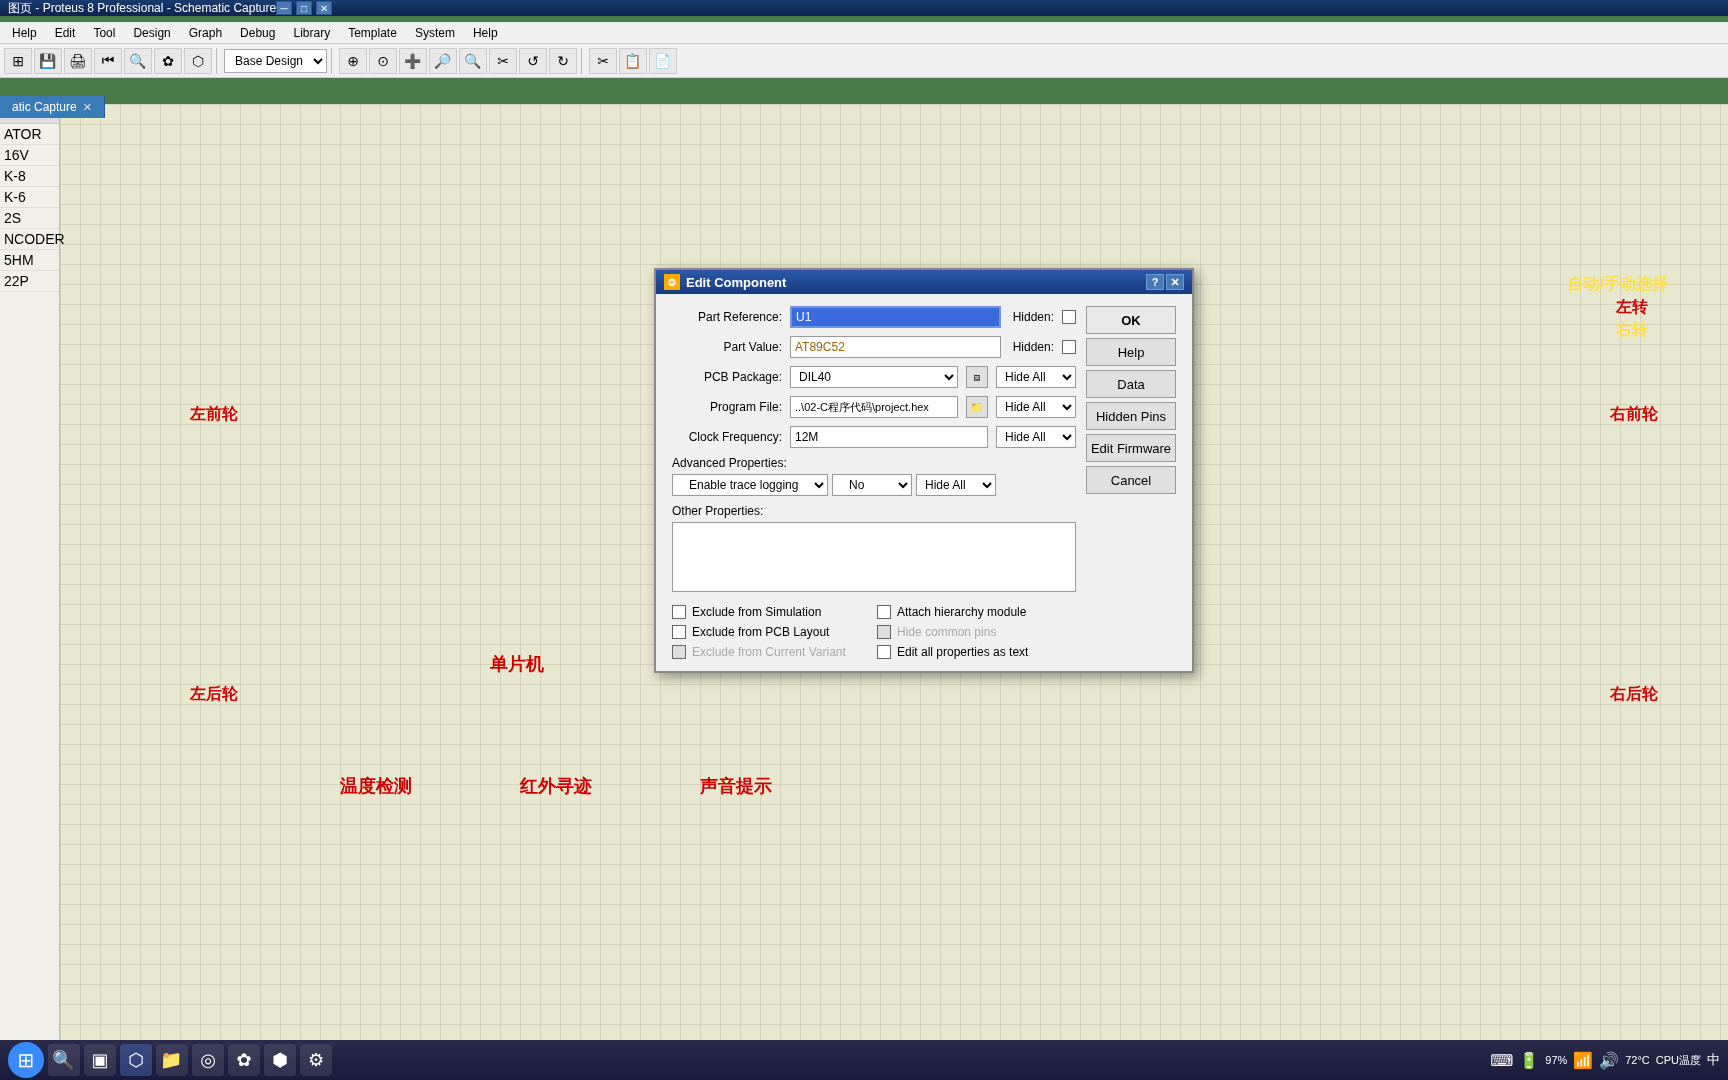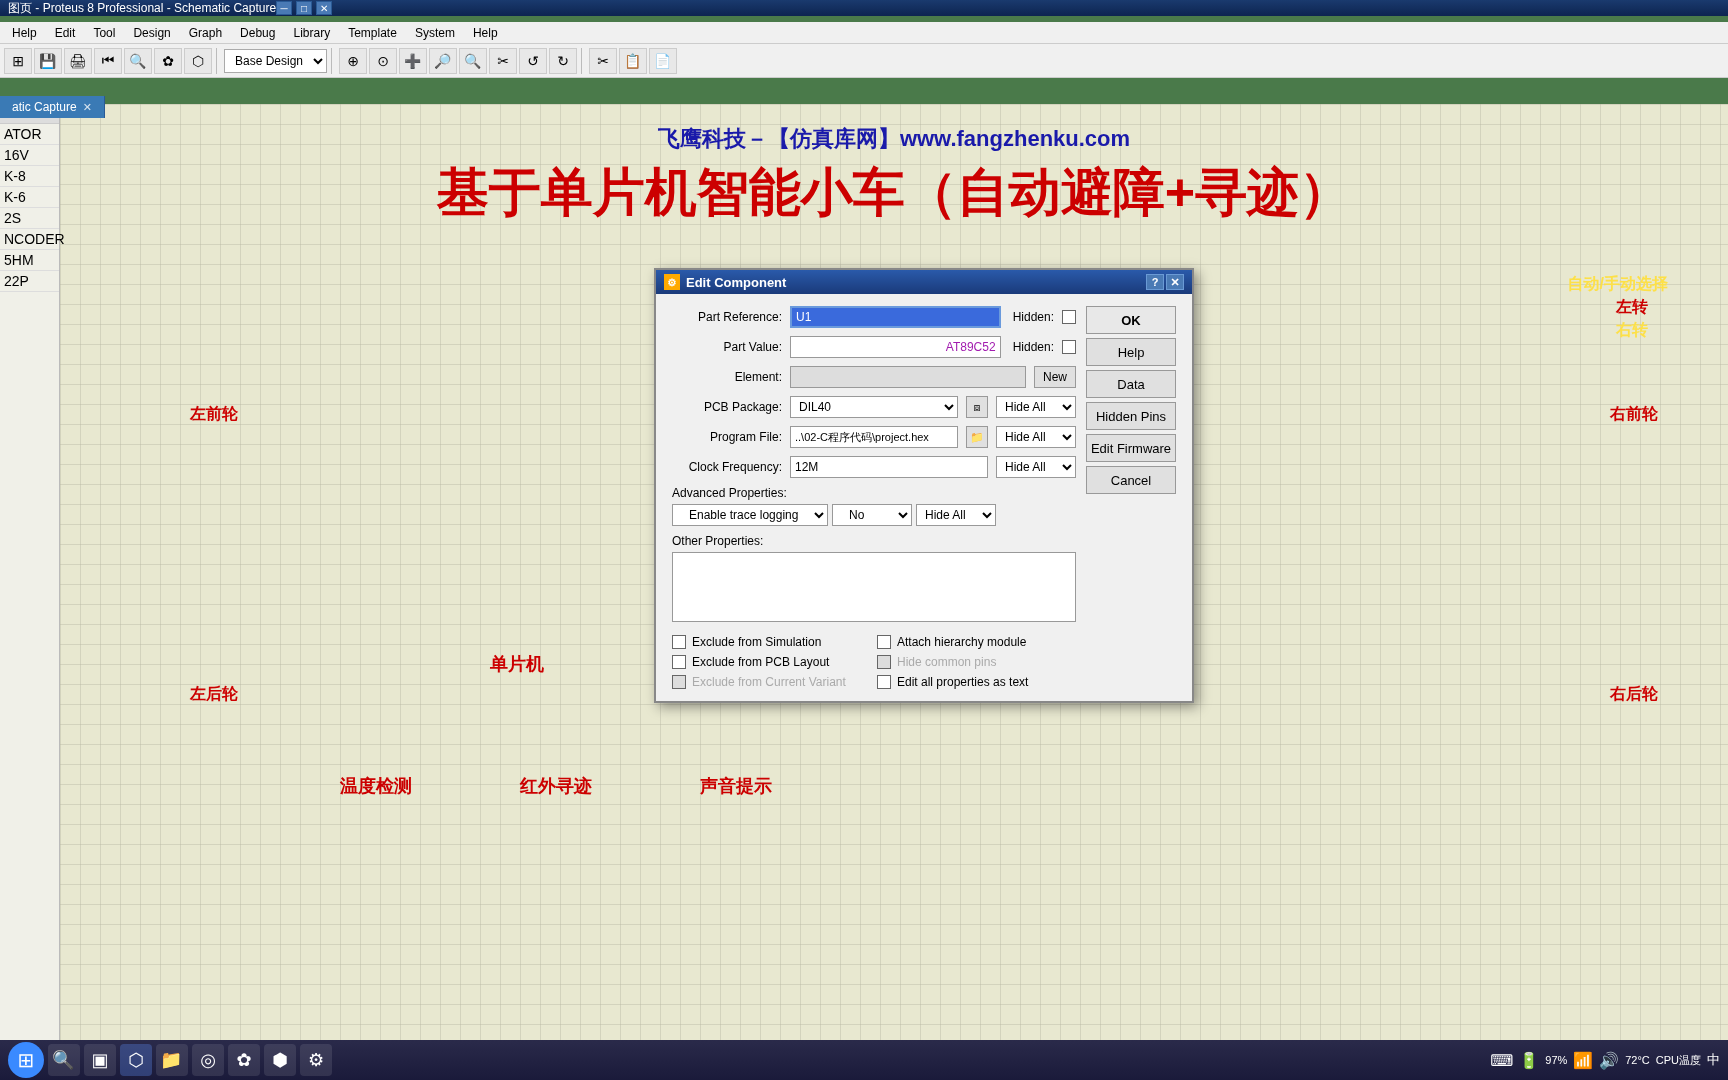--- a/index.html
+++ b/index.html
@@ -507,24 +507,20 @@
   <div class="device-item">K-6</div>
   <div class="device-item">2S</div>
   <div class="device-item">NCODER</div>
   <div class="device-item">5HM</div>
   <div class="device-item">22P</div>
 </div>
 
 <div class="schematic-area">
   <div class="schematic-bg"></div>
 
-  <div class="schematic-banner">
-    <div class="banner-url">飞鹰科技－【仿真库网】www.fangzhenku.com</div>
-    <div class="banner-title">基于单片机智能小车（自动避障+寻迹）</div>
-  </div>
 
   <div class="sch-text" style="position:absolute; right:60px; top:170px; color:#fde047; font-size:16px;margin-left:26px;">自动/手动选择</div>
   <div class="sch-text" style="position:absolute; right:80px; top:193px; color:#cc0000; font-size:16px;">左转</div>
   <div class="sch-text" style="position:absolute; right:80px; top:216px; color:#fde047; font-size:16px;">右转</div>
 
   <div class="sch-text" style="position:absolute; left:130px; top:300px; color:#cc0000; font-size:16px;">左前轮</div>
   <div class="sch-text" style="position:absolute; right:70px; top:300px; color:#cc0000; font-size:16px;">右前轮</div>
   <div class="sch-text" style="position:absolute; left:130px; top:580px; color:#cc0000; font-size:16px;">左后轮</div>
   <div class="sch-text" style="position:absolute; right:70px; top:580px; color:#cc0000; font-size:16px;">右后轮</div>
 
@@ -551,30 +547,25 @@
 
             <div class="form-row">
               <span class="form-label">Part Reference:</span>
               <input class="form-input selected" type="text" value="U1" style="">
               <span style="font-size:12px; margin-left:4px;">Hidden:</span>
               <div class="cb"></div>
             </div>
 
             <div class="form-row">
               <span class="form-label">Part Value:</span>
-              <input class="form-input" type="text" value="AT89C52" style="background: rgb(255, 255, 255); color: #a21caf; border: 1px solid rgb(153, 153, 153); text-align: right;">
+              <input class="form-input" type="text" value="AT89C52" style="background: rgb(255, 255, 255); color: #a16207; border: 1px solid rgb(153, 153, 153);">
               <span style="font-size:12px; margin-left:4px;">Hidden:</span>
               <div class="cb"></div>
             </div>
 
-            <div class="form-row">
-              <span class="form-label">Element:</span>
-              <input class="form-input" type="text" value="" style="background: rgb(221, 221, 221); color: rgb(0, 0, 0); border: 1px solid rgb(153, 153, 153);">
-              <button class="form-btn-small">New</button>
-            </div>
 
             <div class="form-row">
               <span class="form-label">PCB Package:</span>
               <select class="form-select form-select-wide">
                 <option>DIL40</option>
               </select>
               <div class="icon-btn">⧈</div>
               <select class="form-select form-select-hide">
                 <option>Hide All</option>
               </select>

